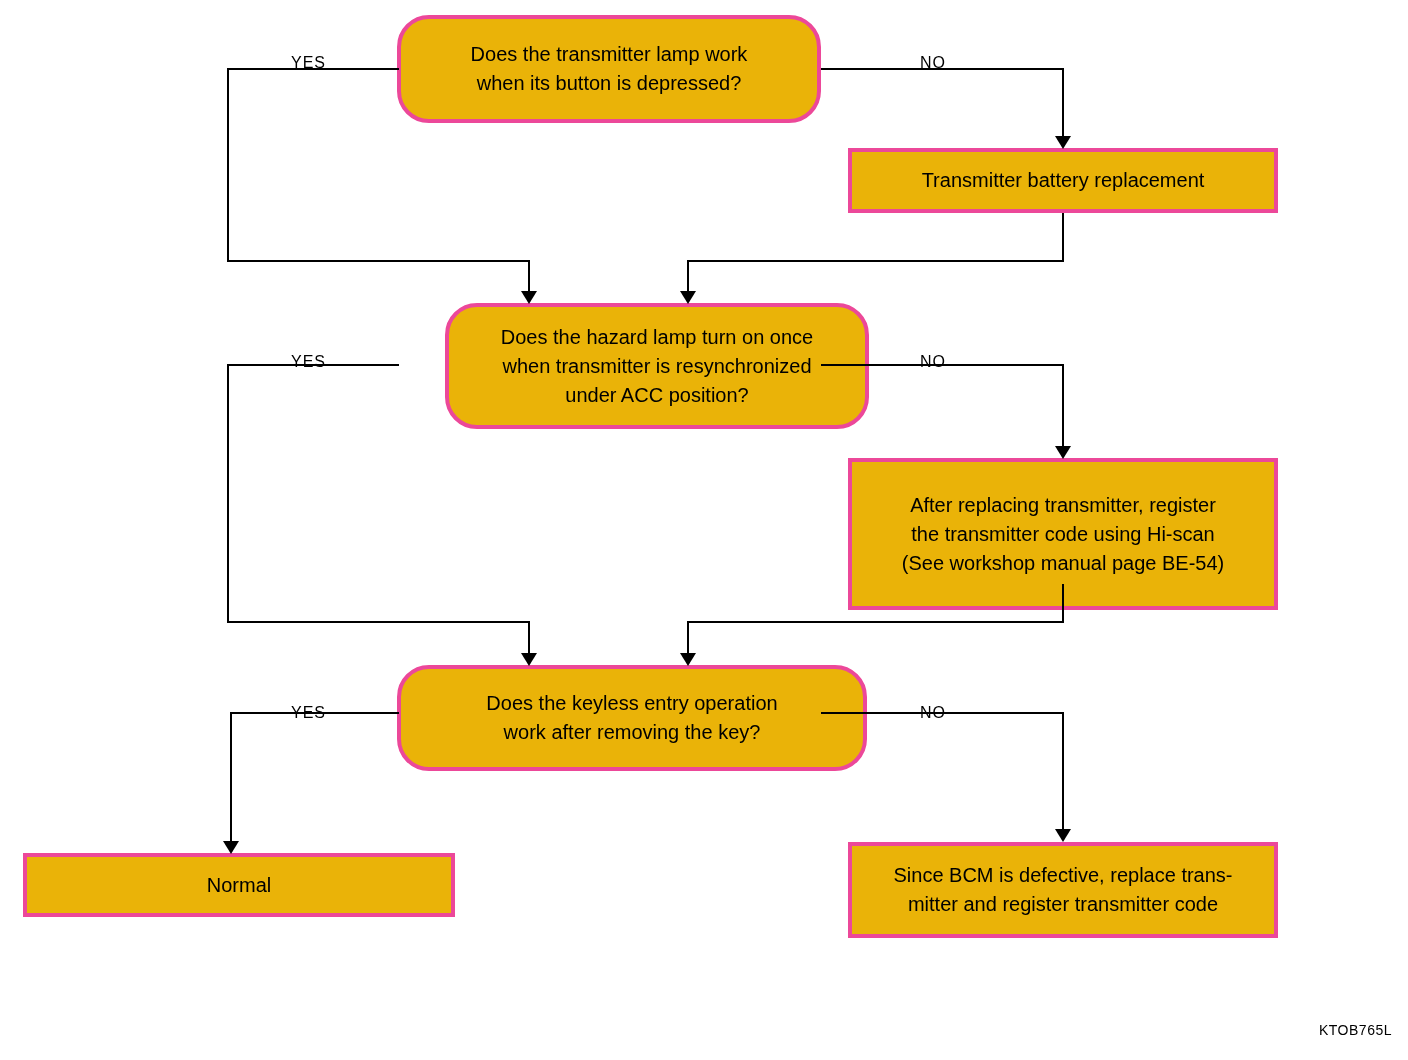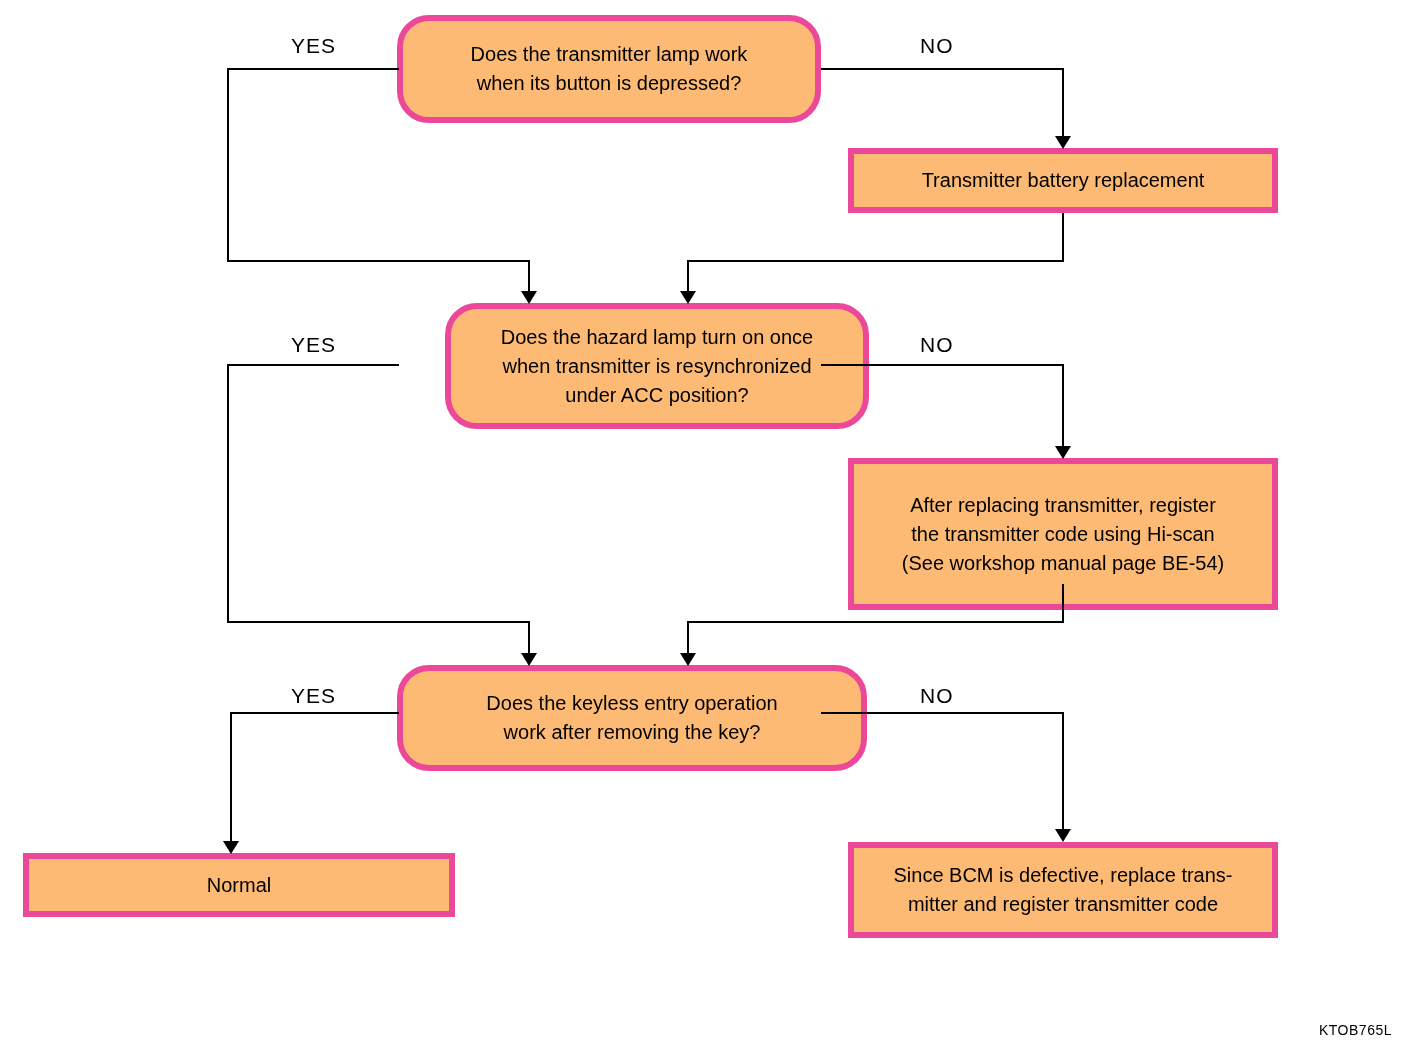--- a/index.html
+++ b/index.html
@@ -11,22 +11,22 @@
     position: relative;
     width: 1408px;
     height: 1060px;
     background: #ffffff;
     font-family: "Liberation Sans", sans-serif;
     color: #000000;
     overflow: hidden;
   }
   .node {
     position: absolute;
-    border: 6px solid #ec4899;
-    background: #fdba74;
+    border: 4px solid #ec4899;
+    background: #eab308;
     display: flex;
     align-items: center;
     justify-content: center;
     text-align: center;
     white-space: pre-line;
     font-size: 20px;
     line-height: 1.45;
     box-sizing: border-box;
     padding: 4px 18px;
   }
@@ -41,22 +41,23 @@
   .arrow-down {
     position: absolute;
     width: 0;
     height: 0;
     border-left: 8px solid transparent;
     border-right: 8px solid transparent;
     border-top: 13px solid #000000;
   }
   .edge-label {
     position: absolute;
-    font-size: 21px;
+    font-size: 16px;
     letter-spacing: 1px;
+    margin-top: 20px;
   }
   .footer-code {
     position: absolute;
     right: 16px;
     top: 1022px;
     font-size: 14px;
     letter-spacing: 0.5px;
   }
 </style>
 </head>

